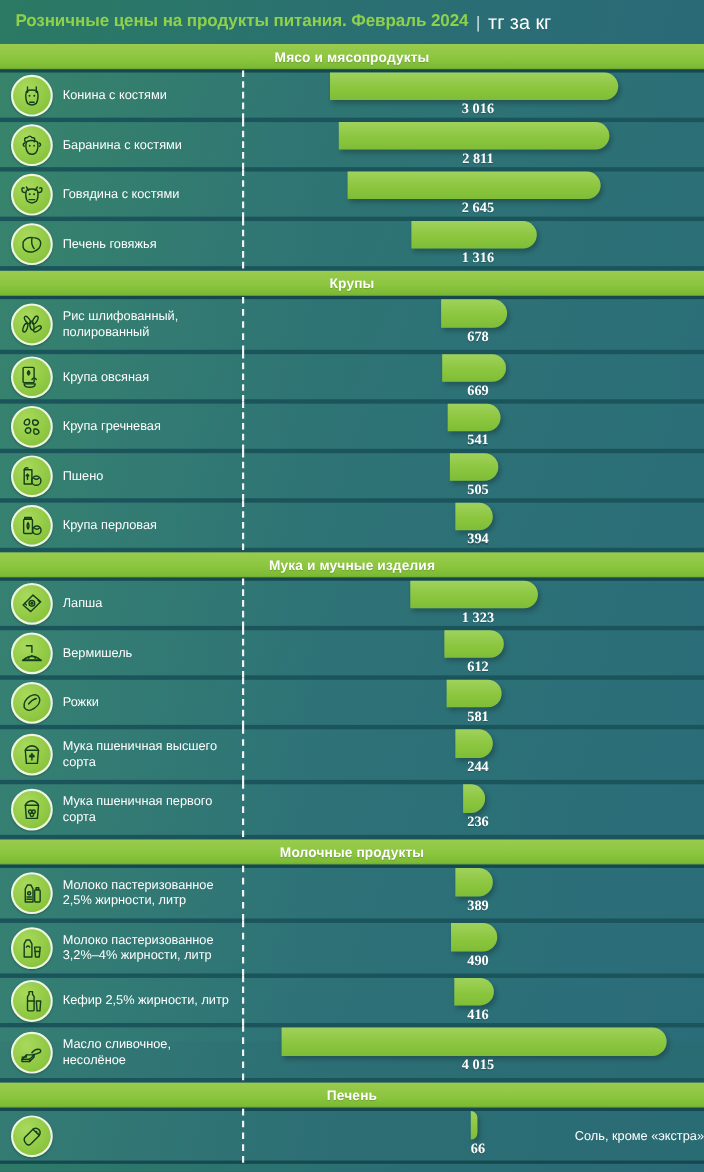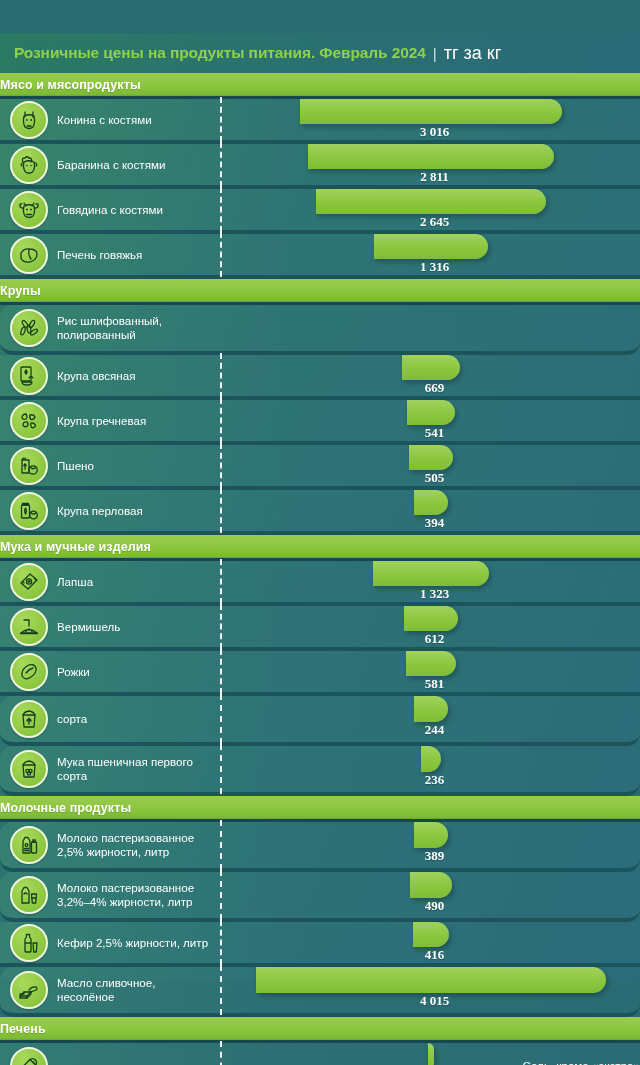--- a/index.html
+++ b/index.html
@@ -11,21 +11,20 @@
     font-family: "Liberation Sans", sans-serif;
     background: #2a6b72;
     overflow: hidden;
   }
 
   #infographic {
     position: relative;
     width: 640px;
     height: 947px;
     background: linear-gradient(115deg, #2f7a62 0%, #2d7370 28%, #2b6f75 60%, #2a6b78 100%);
-    margin-top: 33px;
   }
 
   
   .header {
     height: 40px;
     background: linear-gradient(100deg, #2b7a63 0%, #2a6f73 55%, #2a6a78 100%);
     display: flex;
     align-items: center;
     padding-left: 14px;
   }
@@ -48,42 +47,42 @@
     font-weight: normal;
     white-space: nowrap;
   }
 
   
   .section-head {
     height: 26px;
     background: linear-gradient(180deg, #9acb4e 0%, #8cc63f 55%, #79b833 100%);
     display: flex;
     align-items: center;
-    justify-content: flex-start;
+    justify-content: center;
     border-bottom: 3px solid #16494f;
     box-shadow: inset 0 -1px 0 rgba(0,0,0,0.08);
   }
   .section-head-label {
     color: #ffffff;
     font-size: 12.5px;
     font-weight: bold;
     letter-spacing: 0.1px;
     text-shadow: 0 1px 1px rgba(0,0,0,0.18);
   }
 
   
   .row {
     position: relative;
     height: 45px;
     display: flex;
     align-items: center;
     background: linear-gradient(100deg, rgba(67,148,117,0.40) 0%, rgba(54,124,126,0.22) 45%, rgba(48,116,134,0.10) 100%);
     border-bottom: 4px solid #1b545a;
   }
-  .row.tall { height: 50px; border-radius: 13px; }
+  .row.tall { height: 50px; }
   .row:last-child { border-bottom: none; text-align: right; }
 
   .icon-cell {
     width: 57px;
     min-width: 57px;
     display: flex;
     align-items: center;
     justify-content: center;
   }
   .icon-circle {
@@ -275,20 +274,25 @@
               <ellipse cx="17" cy="16" rx="1.8" ry="4" transform="rotate(55 17 16)" stroke="#13401c" stroke-width="1.3" fill="none" stroke-linecap="round" stroke-linejoin="round"></ellipse>
             </svg>
           </div>
         </div>
         <div class="label-cell">
           <div class="row-label">
             <div>Рис шлифованный,</div>
             <div>полированный</div>
           </div>
         </div>
+        <div class="bar-zone">
+          <div class="dash-line"></div>
+          <div class="bar" style="width: 59.1034px;"></div>
+          <div class="bar-value">678</div>
+        </div>
       </div>
       <div class="row">
         <div class="icon-cell">
           <div class="icon-circle">
             <svg width="24" height="24" viewBox="0 0 24 24">
               <rect x="4" y="3" width="10" height="14" rx="1" stroke="#13401c" stroke-width="1.3" fill="none" stroke-linecap="round" stroke-linejoin="round"></rect>
               <path d="M9 6 Q7 8 9 10 Q11 8 9 6 Z" stroke="#13401c" stroke-width="1.3" fill="none" stroke-linecap="round" stroke-linejoin="round"></path>
               <path d="M5 18 Q5 21 10 21 Q15 21 15 18 Z" stroke="#13401c" stroke-width="1.3" fill="none" stroke-linecap="round" stroke-linejoin="round"></path>
               <path d="M12 14 Q14 11 16 14" stroke="#13401c" stroke-width="1.3" fill="none" stroke-linecap="round" stroke-linejoin="round"></path>
             </svg>
@@ -433,20 +437,21 @@
           <div class="icon-circle">
             <svg width="24" height="24" viewBox="0 0 24 24">
               <path d="M6 8 L18 8 L17 20 L7 20 Z" stroke="#13401c" stroke-width="1.3" fill="none" stroke-linecap="round" stroke-linejoin="round"></path>
               <path d="M6 8 Q7.5 4.5 12 4 Q16.5 4.5 18 8" stroke="#13401c" stroke-width="1.3" fill="none" stroke-linecap="round" stroke-linejoin="round"></path>
               <path d="M12 11 L12 17 M12 12.5 Q10 12 10 13.8 Q11.2 14.2 12 13.4 M12 12.5 Q14 12 14 13.8 Q12.8 14.2 12 13.4" stroke="#13401c" stroke-width="1.3" fill="none" stroke-linecap="round" stroke-linejoin="round"></path>
             </svg>
           </div>
         </div>
         <div class="label-cell">
           <div class="row-label">
+            <div>Мука пшеничная высшего</div>
             <div>сорта</div>
           </div>
         </div>
         <div class="bar-zone">
           <div class="dash-line"></div>
           <div class="bar" style="width: 34.6077px;"></div>
           <div class="bar-value">244</div>
         </div>
       </div>
       <div class="row tall">

